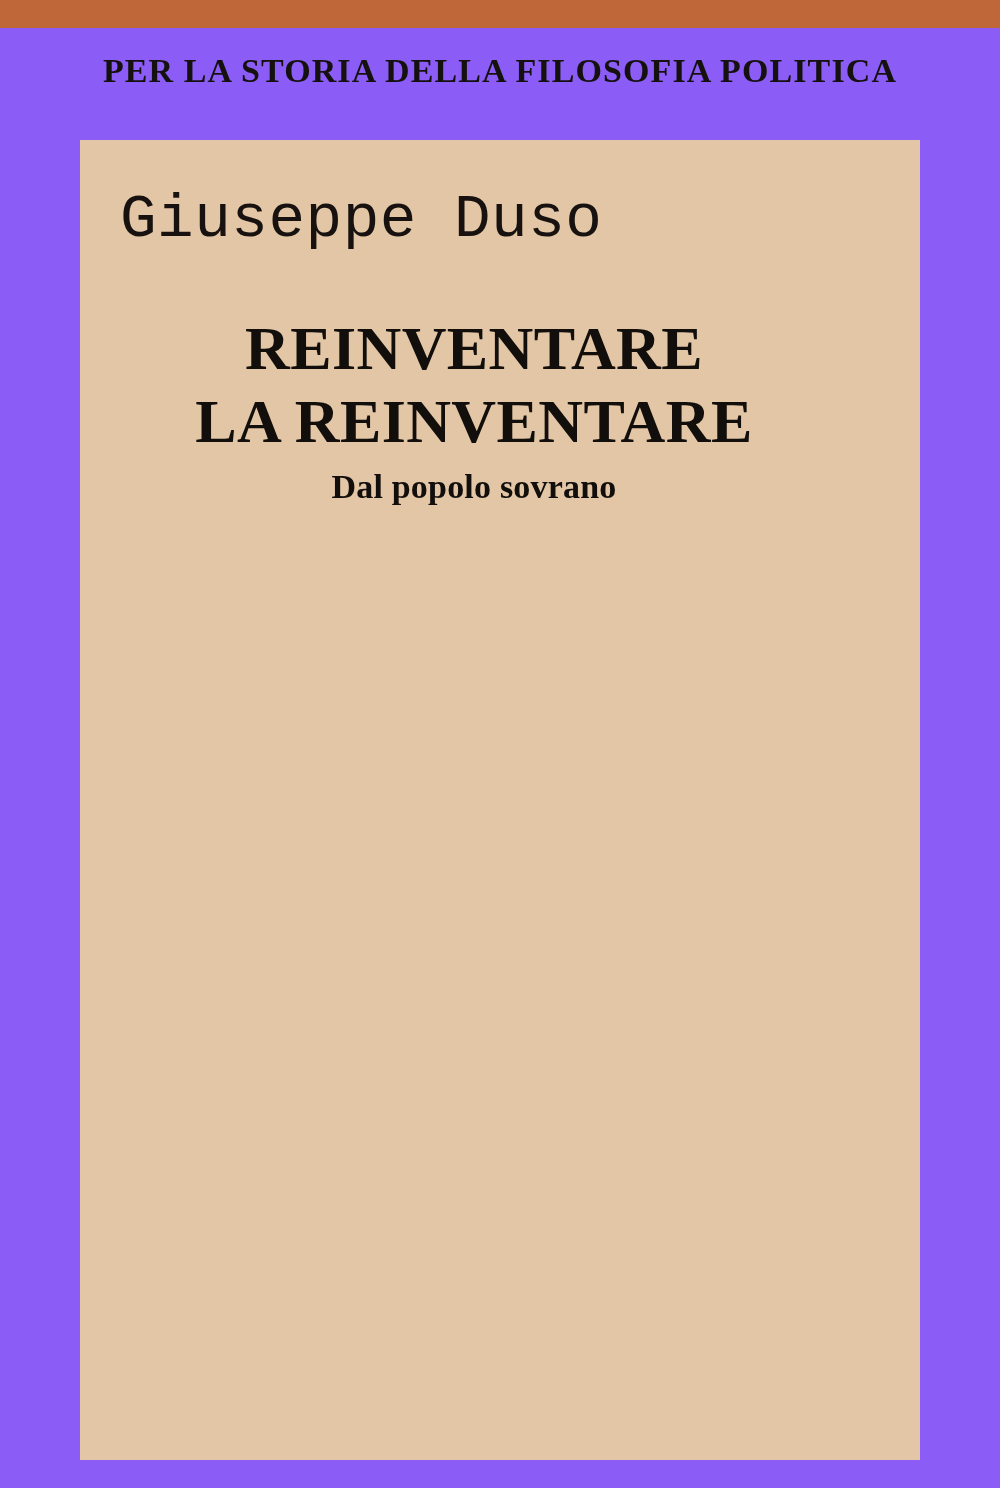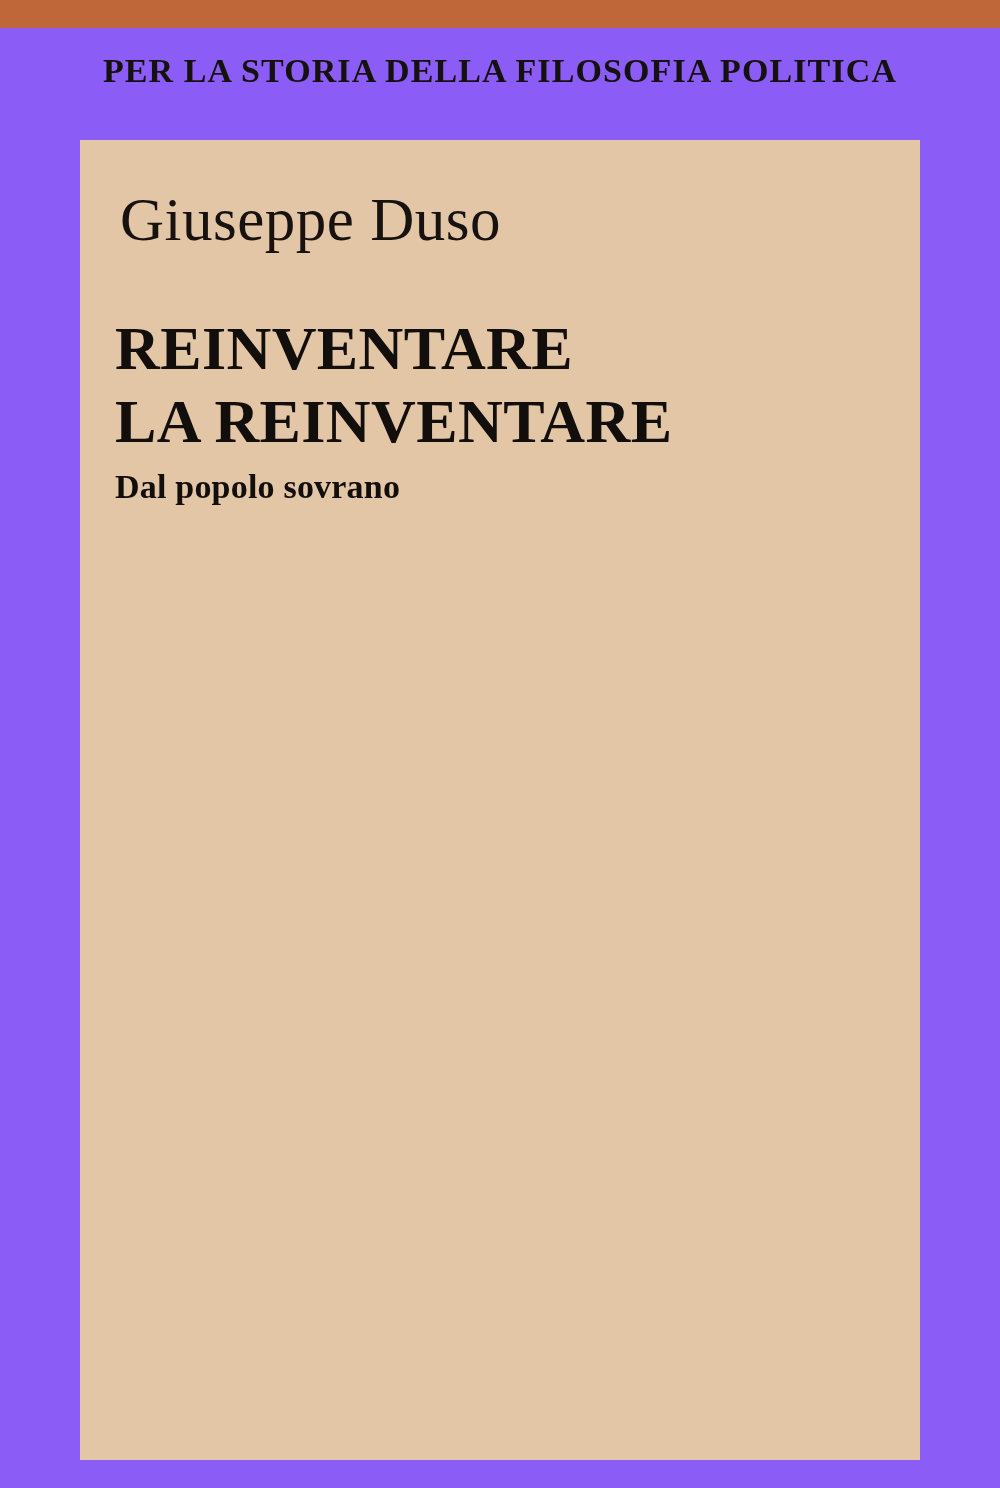--- a/index.html
+++ b/index.html
@@ -45,30 +45,31 @@
     top: 140px;
     left: 80px;
     width: 840px;
     height: 1320px;
     background: #e3c6a5;
   }
   .author {
     position: absolute;
     top: 185px;
     left: 120px;
-    font-family: Liberation Serif, serif;
+    font-family: Liberation Mono, monospace;
     font-size: 61px;
     color: #17120f;
     letter-spacing: 0.5px;
   }
   .title-block {
     position: absolute;
     top: 312px;
-    left: 115px;
+    left: 124px;
     width: 700px;
+    text-align: center;
   }
   .title-main {
     font-family: "Liberation Serif", serif;
     font-weight: bold;
     font-size: 62px;
     line-height: 1.17;
     color: #120e0c;
     letter-spacing: 0.4px;
     margin: 0;
   }

